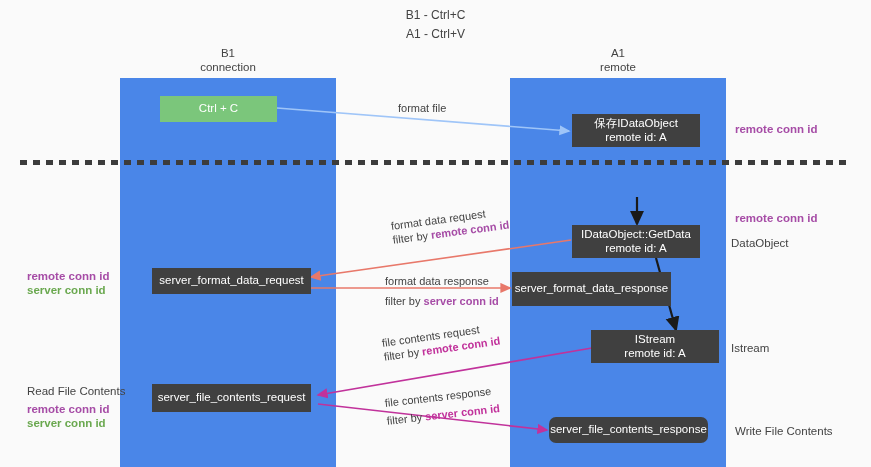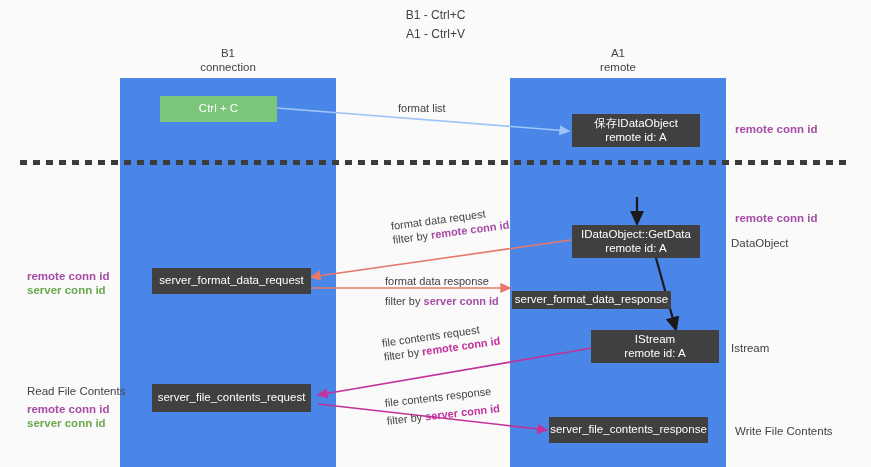--- a/index.html
+++ b/index.html
@@ -154,31 +154,31 @@
 
   <div class="node orange" style="left:572px; top:114px; width:128px; height:33px;">保存IDataObject
 remote id: A</div>
 
 
   <div class="node orange" style="left:572px; top:225px; width:128px; height:33px;">IDataObject::GetData
 remote id: A</div>
 
   <div class="node orange" style="left:152px; top:268px; width:159px; height:26px;">server_format_data_request</div>
 
-  <div class="node orange" style="left:512px; top:291px; width:159px; height:18px;">server_format_data_response</div>
+  <div class="node orange" style="left:512px; top:272px; width:159px; height:34px;">server_format_data_response</div>
 
   <div class="node orange" style="left:591px; top:330px; width:128px; height:33px;">IStream
 remote id: A</div>
 
   <div class="node orange" style="left:152px; top:384px; width:159px; height:28px;">server_file_contents_request</div>
 
-  <div class="node orange" style="left:549px; top:417px; width:159px; height:26px;">server_file_contents_response</div>
+  <div class="node orange" style="left:549px; top:417px; width:159px; height:26px;border-radius:7px;">server_file_contents_response</div>
 
   <div class="edge-label" style="left:398px; top:101px;">
-    <div>format list</div>
+    <div>format file</div>
   </div>
 
   <div class="edge-label" style="left:390px; top:219px; transform:rotate(-7.5deg); transform-origin:left top;">
     <div>format data request</div>
     <div><span>filter by </span><span class="hl-purple">remote conn id</span></div>
   </div>
 
   <div class="edge-label" style="left:385px; top:274px;">
     <div>format data response</div>
     <div style="margin-top:6px;"><span>filter by </span><span class="hl-purple">server conn id</span></div>

